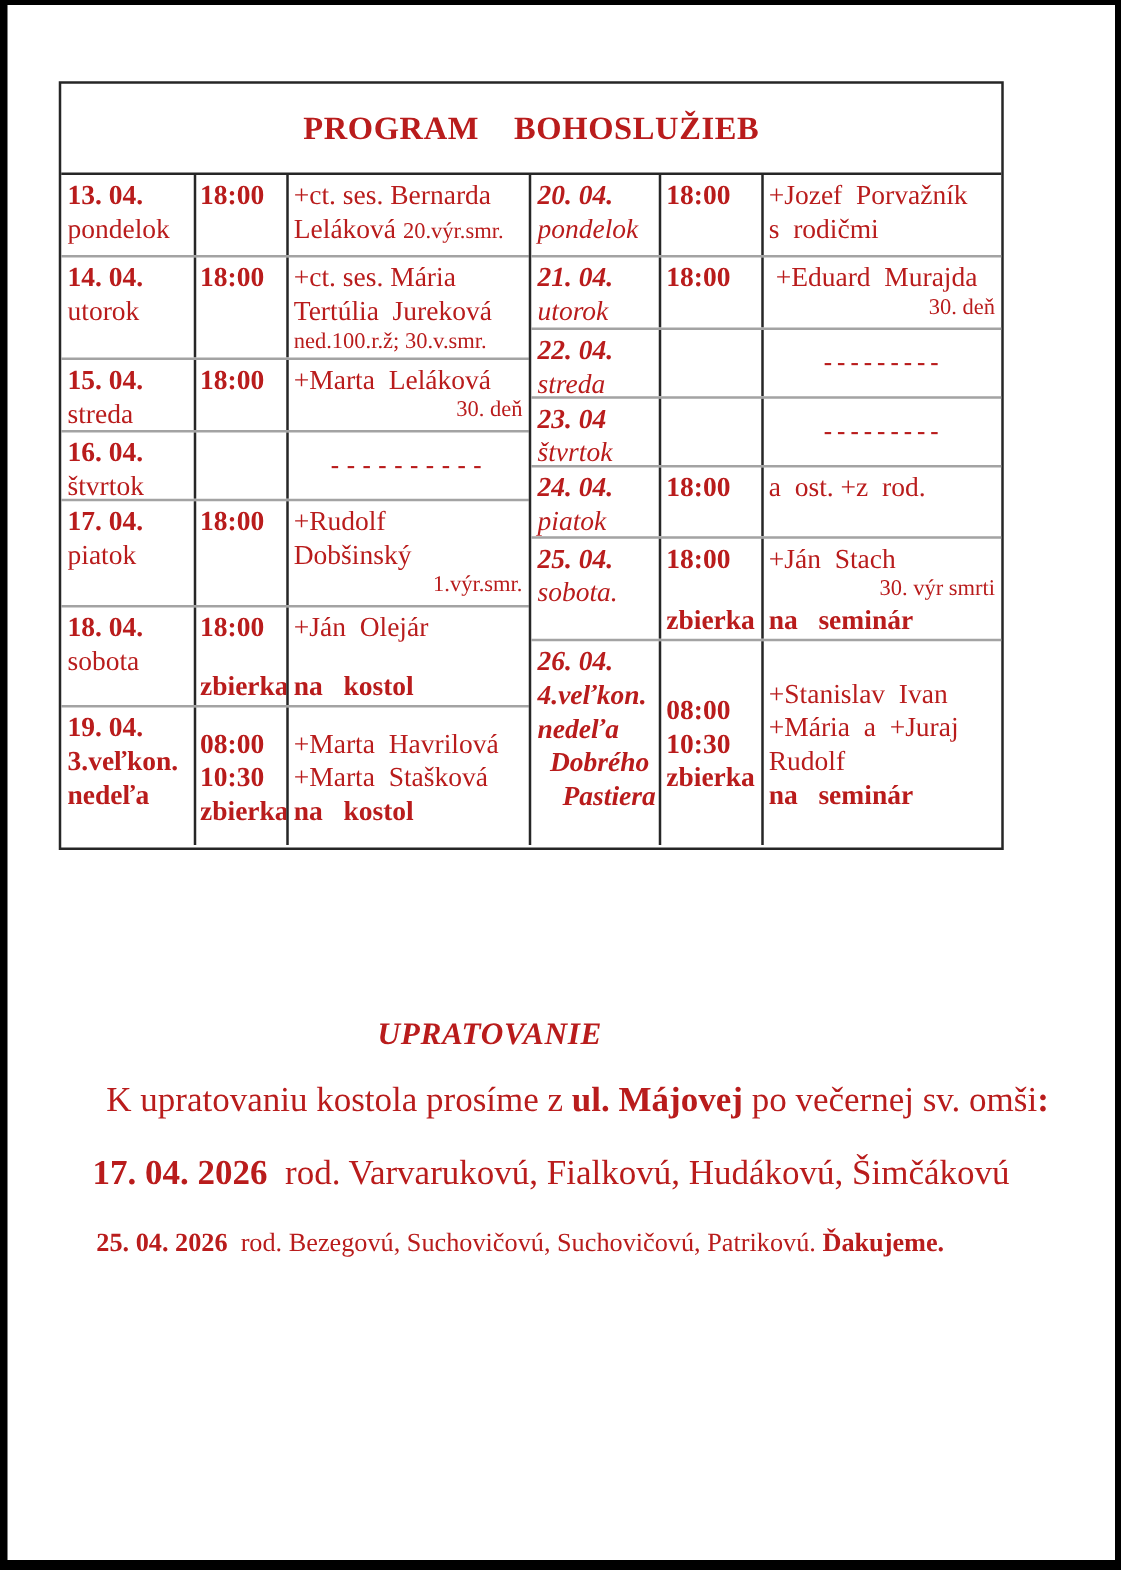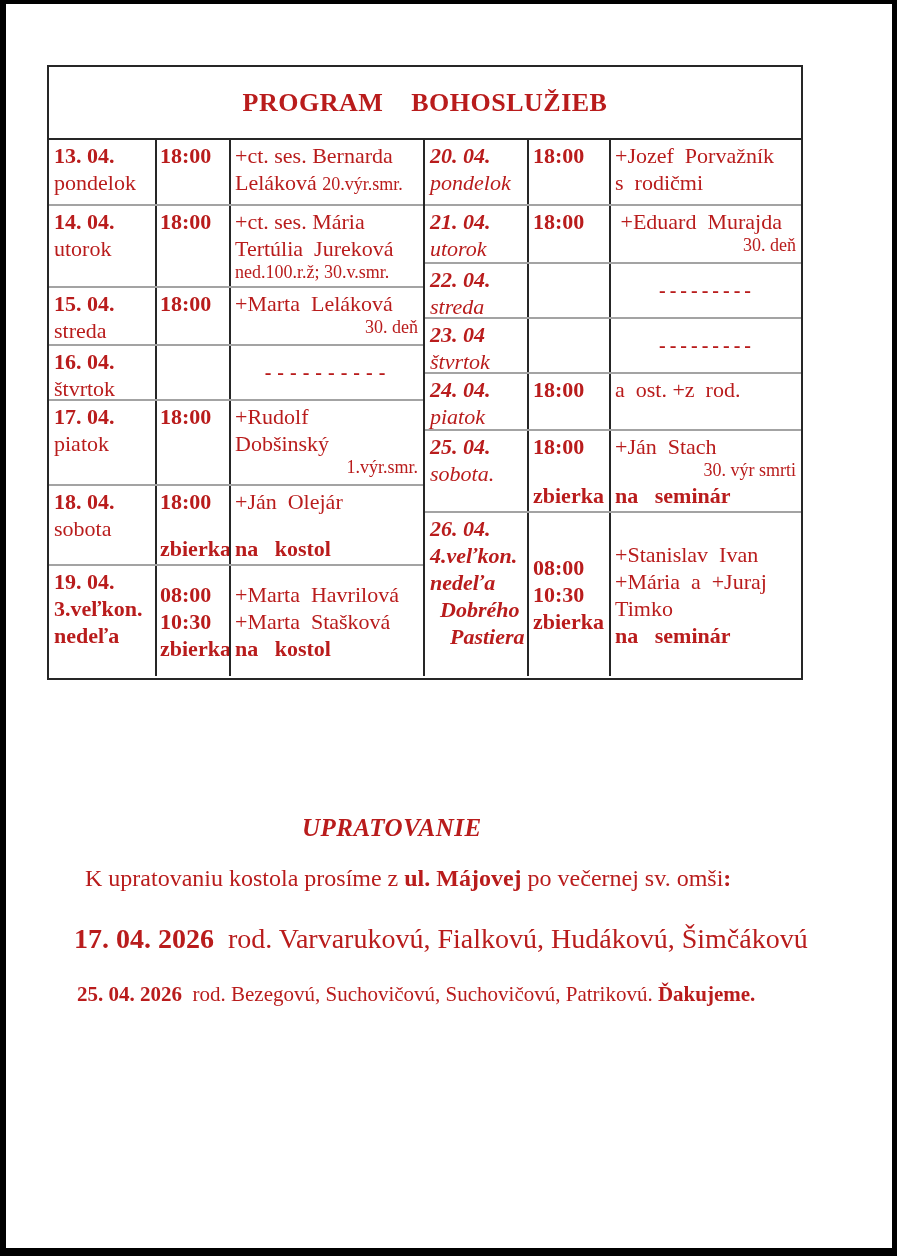--- a/index.html
+++ b/index.html
@@ -42,21 +42,21 @@
   .sb { justify-content:center; }
   .dashcell { justify-content:center; }
   .dash { text-align:center; letter-spacing:6px; font-weight:bold; font-size:20px; }
   .dash.narrow { letter-spacing:4px; }
   .ind1 { padding-left:10px; }
   .ind2 { padding-left:20px; }
   .cleaning-title {
     position:absolute; left:296px; top:810px;
     font-weight:bold; font-style:italic; font-size:25px; letter-spacing:.5px;
   }
-  .cleaning-intro { position:absolute; left:79px; top:861px; font-size:24px; white-space:pre; }
+  .cleaning-intro { position:absolute; left:79px; top:861px; font-size:28px; white-space:pre; }
   .crow1 { position:absolute; left:68px; top:919px; font-size:28px; white-space:pre; }
   .crow2 { position:absolute; left:71px; top:978px; font-size:21px; white-space:pre; }
 </style>
 </head>
 <body>
 
 <div class="page">
 
   <div class="mass-table">
     <div class="thead">PROGRAM    BOHOSLUŽIEB</div>
@@ -259,21 +259,21 @@
           </div>
           <div class="cell c2 sb">
             <div class="ln">08:00</div>
             <div class="ln">10:30</div>
             <div class="ln">zbierka</div>
           </div>
           <div class="cell c3 sb">
             <div class="ln">+Stanislav  Ivan</div>
             <div>
               <div class="ln">+Mária  a  +Juraj</div>
-              <div class="ln">Timko</div>
+              <div class="ln">Rudolf</div>
             </div>
             <div class="ln b">na   seminár</div>
           </div>
         </div>
 
       </div>
     </div>
   </div>
 
   <div class="cleaning-title">UPRATOVANIE</div>

